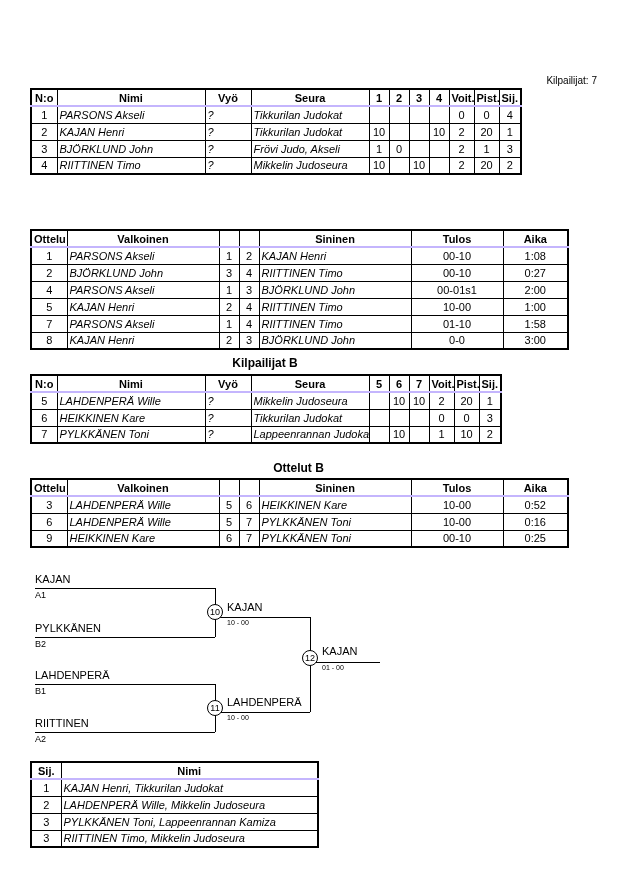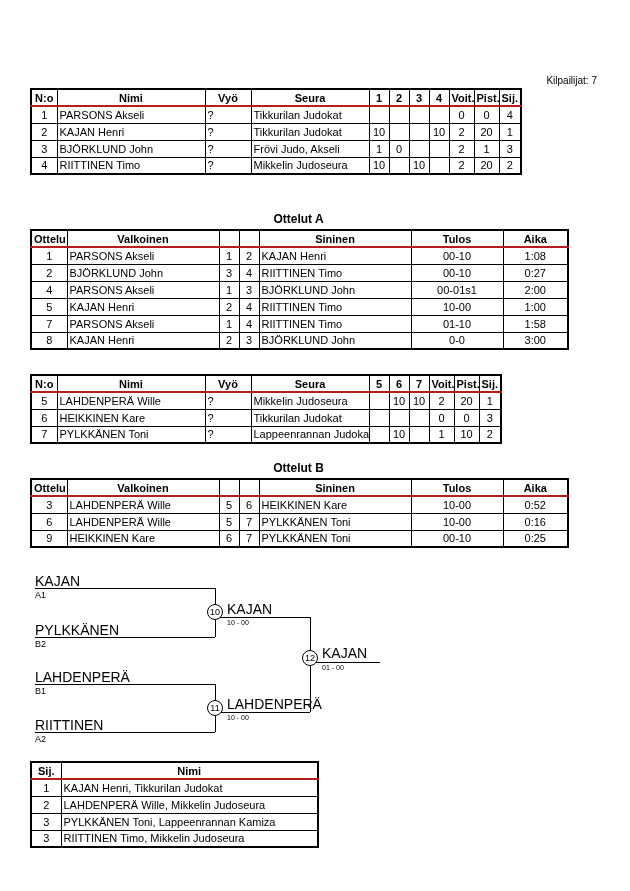--- a/index.html
+++ b/index.html
@@ -19,25 +19,25 @@
   .competitors { position:absolute; top:75px; right:33px; font-size:10px; }
   .section-heading { position:absolute; font-size:12px; font-weight:bold; text-align:center; }
   table.grid {
     position:absolute; border-collapse:collapse; table-layout:fixed;
     border:2px solid #000; background:#fff;
   }
   table.grid td, table.grid th {
     border:1px solid #000; font-size:11px; height:17px;
     padding:0 2px; overflow:hidden; white-space:nowrap; font-weight:normal;
   }
-  table.grid th { font-weight:bold; text-align:center; border-bottom:2px solid #b91c1c; }
-  td.l { text-align:left; padding-left:4px; }
+  table.grid th { font-weight:bold; text-align:center; border-bottom:2px solid #c4b5fd; }
+  td.l { text-align:left; padding-left:4px;font-style:italic; }
   td.c { text-align:center; }
   .bracket { position:absolute; top:565px; left:0; width:630px; height:182px; }
-  .b-name  { position:absolute; font-size:14px; white-space:nowrap; }
+  .b-name  { position:absolute; font-size:11px; white-space:nowrap; }
   .b-seed  { position:absolute; font-size:9px;  white-space:nowrap; }
   .b-score { position:absolute; font-size:7px;  white-space:nowrap; }
   .b-hline { position:absolute; height:0; border-top:1px solid #000; }
   .b-vline { position:absolute; width:0; border-left:1px solid #000; }
   .b-circle {
     position:absolute; width:16px; height:16px; border:1px solid #000;
     border-radius:50%; background:#fff; font-size:9px;
     display:flex; align-items:center; justify-content:center; z-index:2;
   }
 </style>
@@ -126,21 +126,20 @@
         <td class="c"></td>
         <td class="c">10</td>
         <td class="c"></td>
         <td class="c">2</td>
         <td class="c">20</td>
         <td class="c">2</td>
       </tr>
     </tbody>
   </table>
 
-  <div class="section-heading" style="top:212px;left:30px;width:537px">Ottelut A</div>
   <table class="grid" style="left:30px;top:229px;width:537px">
     <colgroup>
       <col style="width:36px">
         <col style="width:152px">
         <col style="width:20px">
         <col style="width:20px">
       <col style="width:152px">
         <col style="width:92px">
         <col style="width:65px">
     </colgroup>
@@ -206,20 +205,21 @@
         <td class="l">KAJAN Henri</td>
         <td class="c">2</td>
         <td class="c">3</td>
         <td class="l">BJÖRKLUND John</td>
         <td class="c">0-0</td>
         <td class="c">3:00</td>
       </tr>
     </tbody>
   </table>
 
+  <div class="section-heading" style="top:356px;left:30px;width:470px">Kilpailijat B</div>
   <table class="grid" style="left:30px;top:374px;width:470px">
     <colgroup>
       <col style="width:26px">
         <col style="width:148px">
         <col style="width:46px">
         <col style="width:118px">
       <col style="width:20px">
         <col style="width:20px">
         <col style="width:20px">
       <col style="width:25px">

